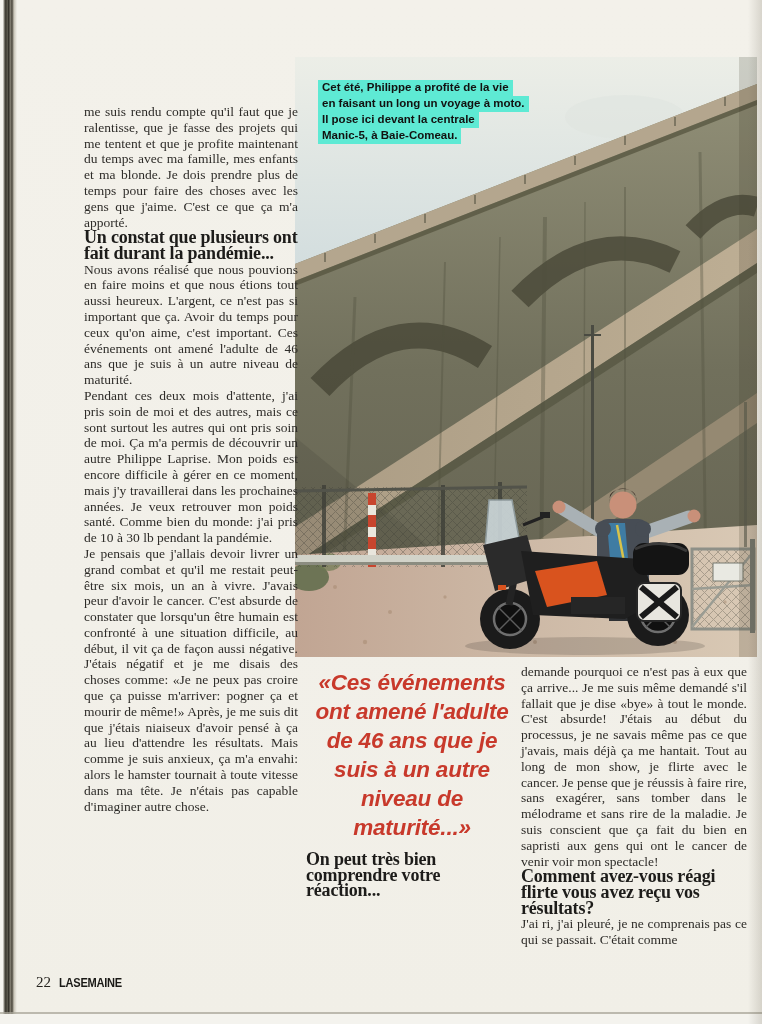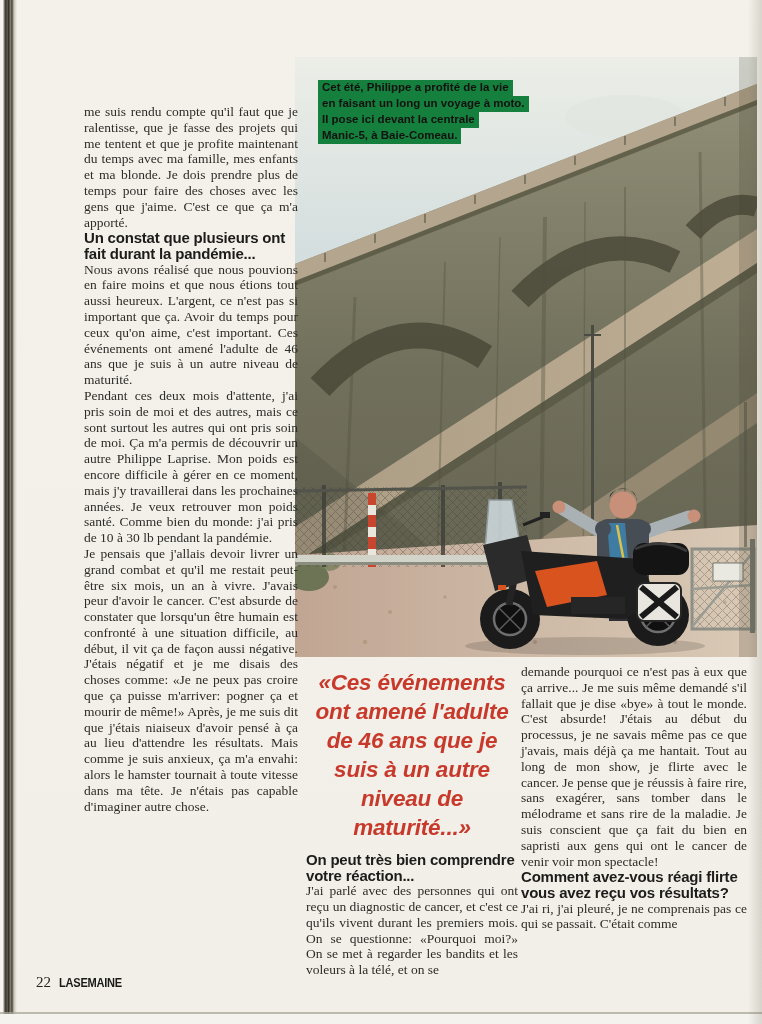--- a/index.html
+++ b/index.html
@@ -26,43 +26,43 @@
   
   .col{position:absolute;text-align:justify;color:#2e2c29;}
   .col1{left:84px;top:104px;width:214px;}
   .col2{left:306px;top:664px;width:212px;}
   .col3{left:521px;top:664px;width:226px;}
   .body{
     font-family:Liberation Serif, serif;
     font-size:13.5px;line-height:15.8px;margin:0;
   }
   .qhead{
-    font-family:Liberation Sans, sans-serif;
-    font-weight:bold;font-size:15px;line-height:15.6px;
+    font-family:Liberation Serif, serif;
+    font-weight:bold;font-size:18px;line-height:15.6px;
     letter-spacing:-.2px;color:#1d1c1a;text-align:left;margin:0;
   }
   .pullquote{
     font-family:"Liberation Sans",sans-serif;
     font-style:italic;font-weight:bold;
     font-size:22.5px;line-height:29px;letter-spacing:-.2px;
     color:#c8392b;text-align:center;margin:4px 0 10px 0;
   }
   
   .photo{
     position:absolute;left:295px;top:57px;width:462px;height:600px;
     overflow:hidden;background:#c4d2d6;
   }
   .photo svg{display:block;}
   .caption{
     position:absolute;left:23px;top:23px;
     font-family:"Liberation Sans",sans-serif;
     font-weight:bold;font-size:11.5px;line-height:15px;color:#121110;
   }
   .caption-line{
-    display:table;background:#15803d;padding:0 4px 1px 4px;white-space:nowrap;
+    display:table;background:#5eead4;padding:0 4px 1px 4px;white-space:nowrap;
   }
   
   .footer{position:absolute;left:36px;top:973px;height:22px;}
   .pagenum{
     font-family:"Liberation Serif",serif;font-weight:normal;
     font-size:15px;color:#26241f;display:inline-block;vertical-align:baseline;
   }
   .brand{
     font-family:"Liberation Sans",sans-serif;font-weight:bold;
     font-size:13.5px;color:#1a1916;display:inline-block;
@@ -261,21 +261,20 @@
   <p class="body">me suis rendu compte qu'il faut que je ralentisse, que je fasse des projets qui me tentent et que je profite maintenant du temps avec ma famille, mes enfants et ma blonde. Je dois prendre plus de temps pour faire des choses avec les gens que j'aime. C'est ce que ça m'a apporté.</p>
   <p class="qhead">Un constat que plusieurs ont fait durant la pandémie...</p>
   <p class="body">Nous avons réalisé que nous pouvions en faire moins et que nous étions tout aussi heureux. L'argent, ce n'est pas si important que ça. Avoir du temps pour ceux qu'on aime, c'est important. Ces événements ont amené l'adulte de 46 ans que je suis à un autre niveau de maturité.</p>
   <p class="body">Pendant ces deux mois d'attente, j'ai pris soin de moi et des autres, mais ce sont surtout les autres qui ont pris soin de moi. Ça m'a permis de découvrir un autre Philippe Laprise. Mon poids est encore difficile à gérer en ce moment, mais j'y travaillerai dans les prochaines années. Je veux retrouver mon poids santé. Comme bien du monde: j'ai pris de 10 à 30 lb pendant la pandémie.</p>
   <p class="body">Je pensais que j'allais devoir livrer un grand combat et qu'il me restait peut-être six mois, un an à vivre. J'avais peur d'avoir le cancer. C'est absurde de constater que lorsqu'un être humain est confronté à une situation difficile, au début, il vit ça de façon aussi négative. J'étais négatif et je me disais des choses comme: «Je ne peux pas croire que ça puisse m'arriver: pogner ça et mourir de même!» Après, je me suis dit que j'étais niaiseux d'avoir pensé à ça au lieu d'attendre les résultats. Mais comme je suis anxieux, ça m'a envahi: alors le hamster tournait à toute vitesse dans ma tête. Je n'étais pas capable d'imaginer autre chose.</p>
 </div>
 
 <div class="col col2">
   <p class="pullquote">«Ces événements ont amené l'adulte de 46 ans que je suis à un autre niveau de maturité...»</p>
   <p class="qhead">On peut très bien comprendre votre réaction...</p>
-  <p class="body">J'ai parlé avec des personnes qui ont reçu un diagnostic de cancer, et c'est ce qu'ils vivent durant les premiers mois. On se questionne: «Pourquoi moi?» On se met à regarder les bandits et les voleurs à la télé, et on se</p>
 </div>
 
 <div class="col col3">
   <p class="body">demande pourquoi ce n'est pas à eux que ça arrive... Je me suis même demandé s'il fallait que je dise «bye» à tout le monde. C'est absurde! J'étais au début du processus, je ne savais même pas ce que j'avais, mais déjà ça me hantait. Tout au long de mon show, je flirte avec le cancer. Je pense que je réussis à faire rire, sans exagérer, sans tomber dans le mélodrame et sans rire de la maladie. Je suis conscient que ça fait du bien en sapristi aux gens qui ont le cancer de venir voir mon spectacle!</p>
   <p class="qhead">Comment avez-vous réagi flirte vous avez reçu vos résultats?</p>
   <p class="body">J'ai ri, j'ai pleuré, je ne comprenais pas ce qui se passait. C'était comme</p>
 </div>
 
 <div class="footer">
   <span class="pagenum">22</span><span class="brand">LASEMAINE</span>

